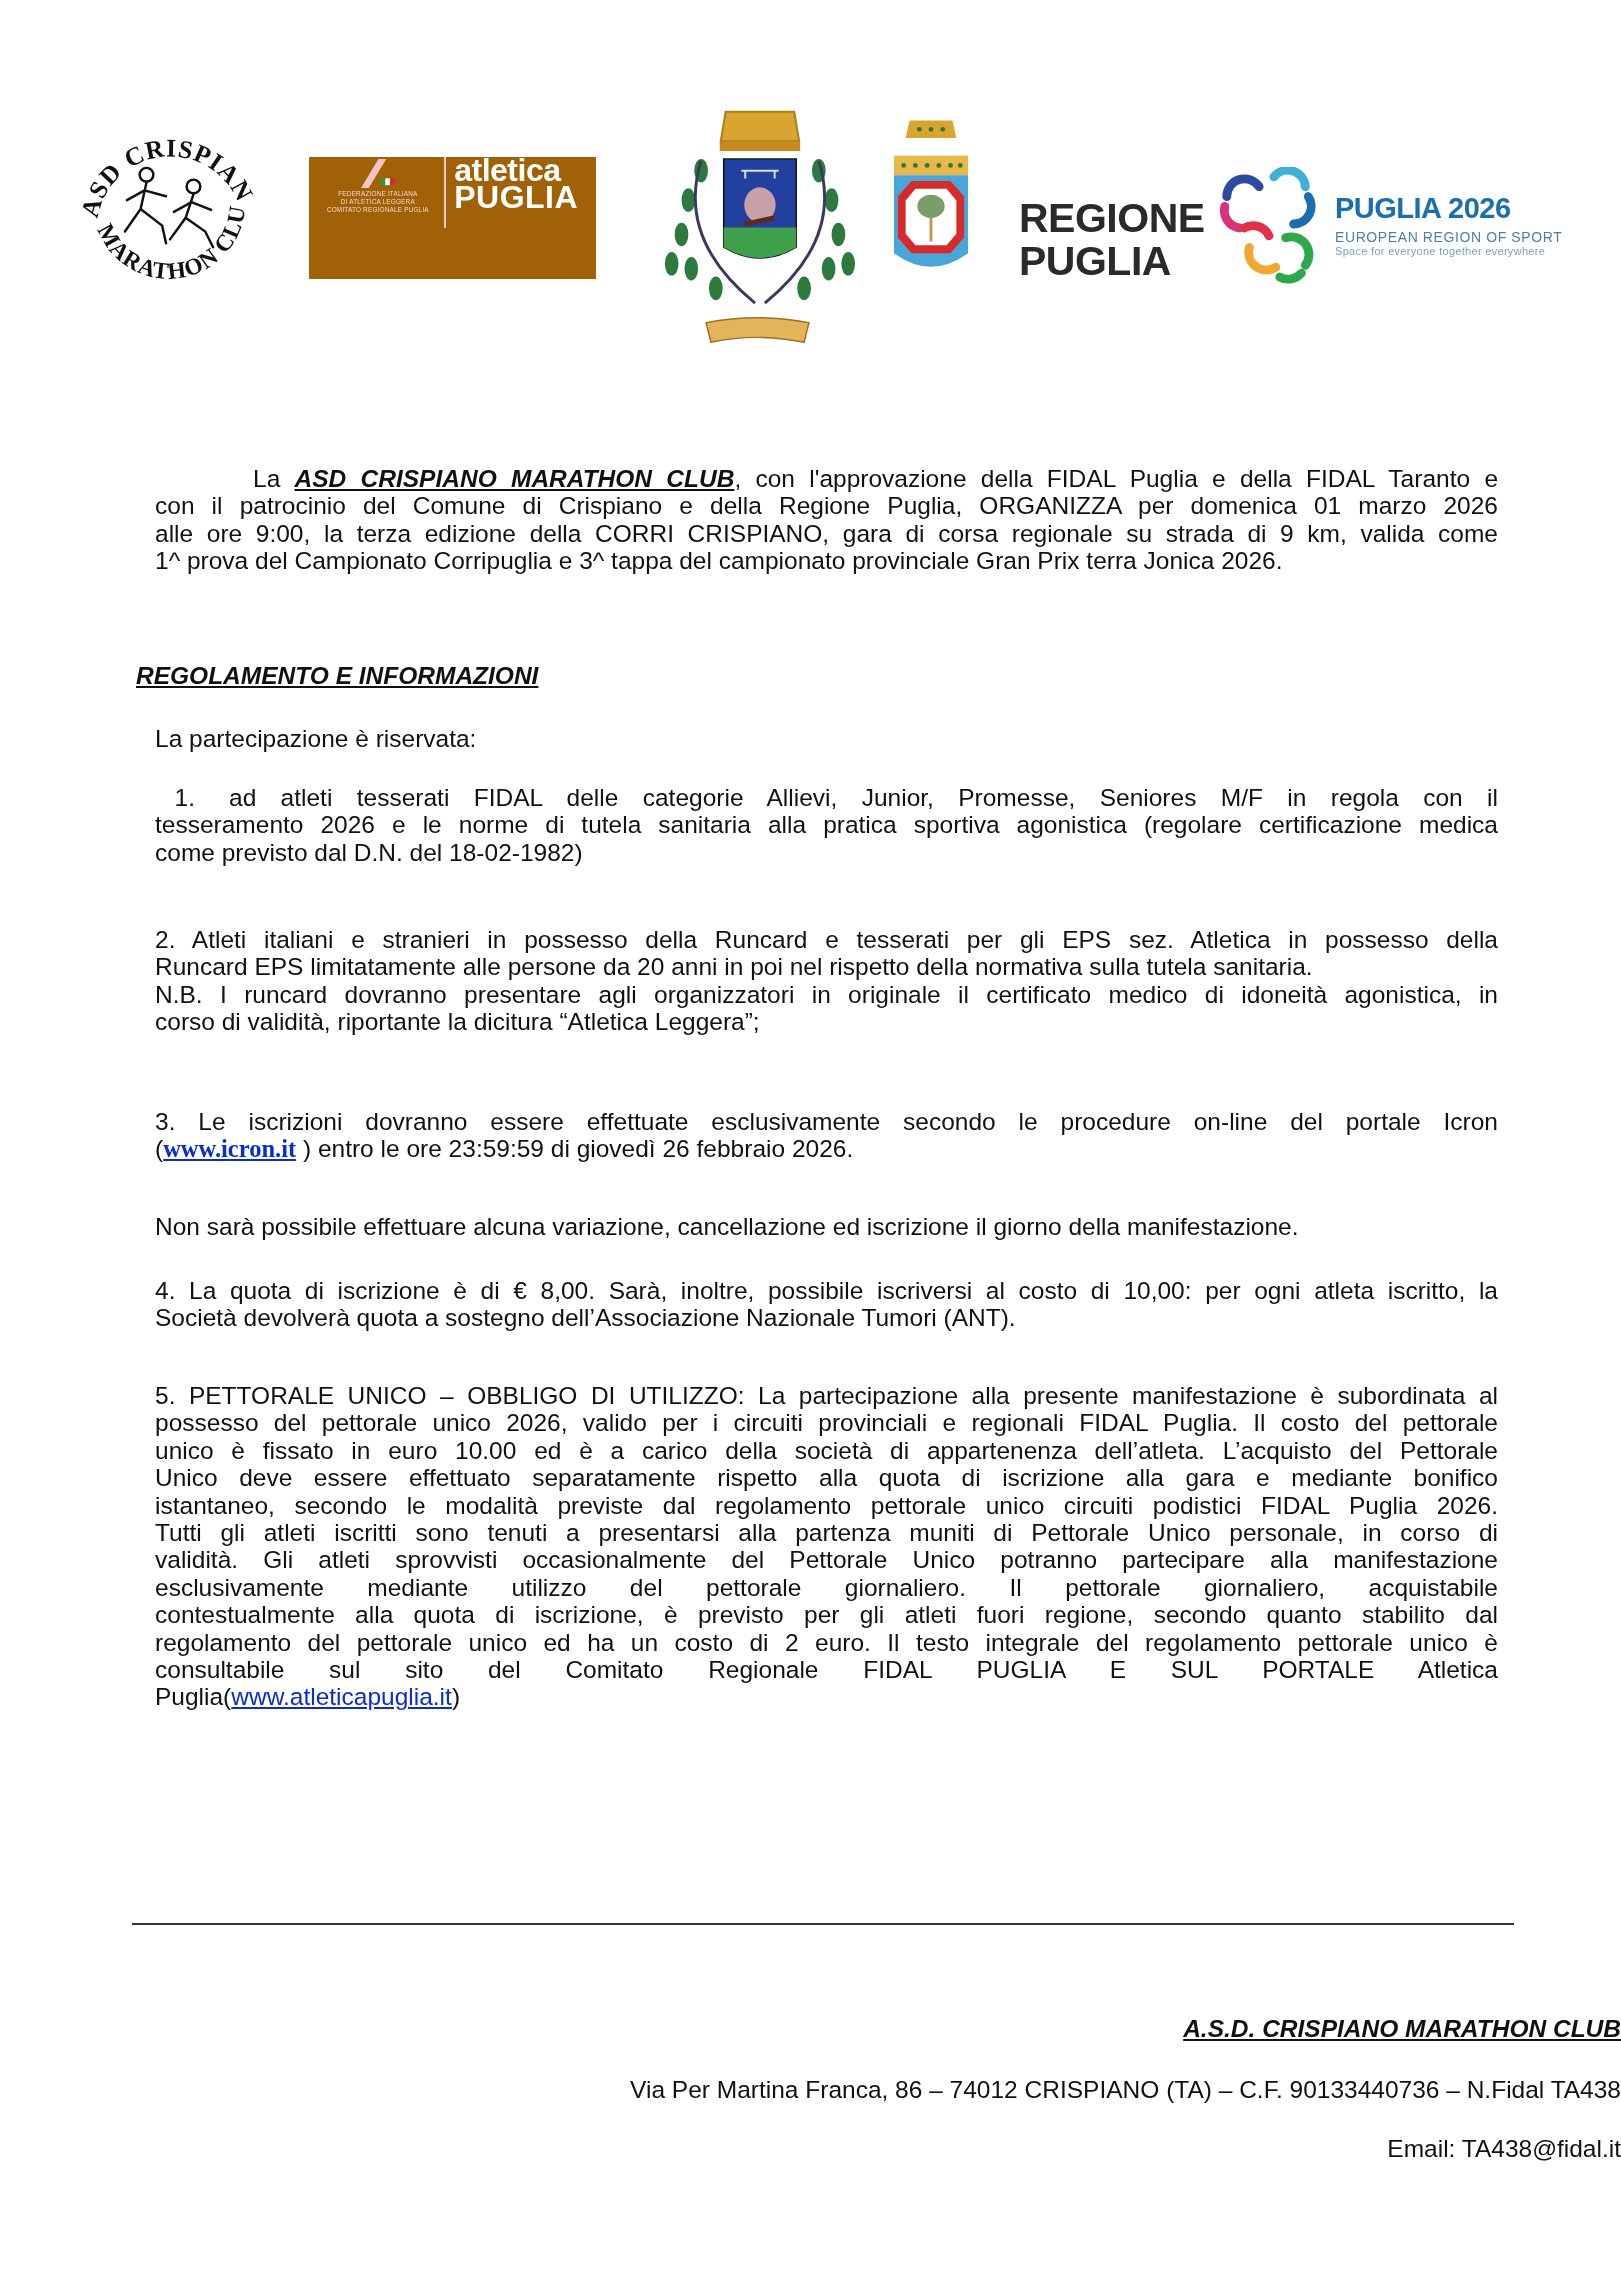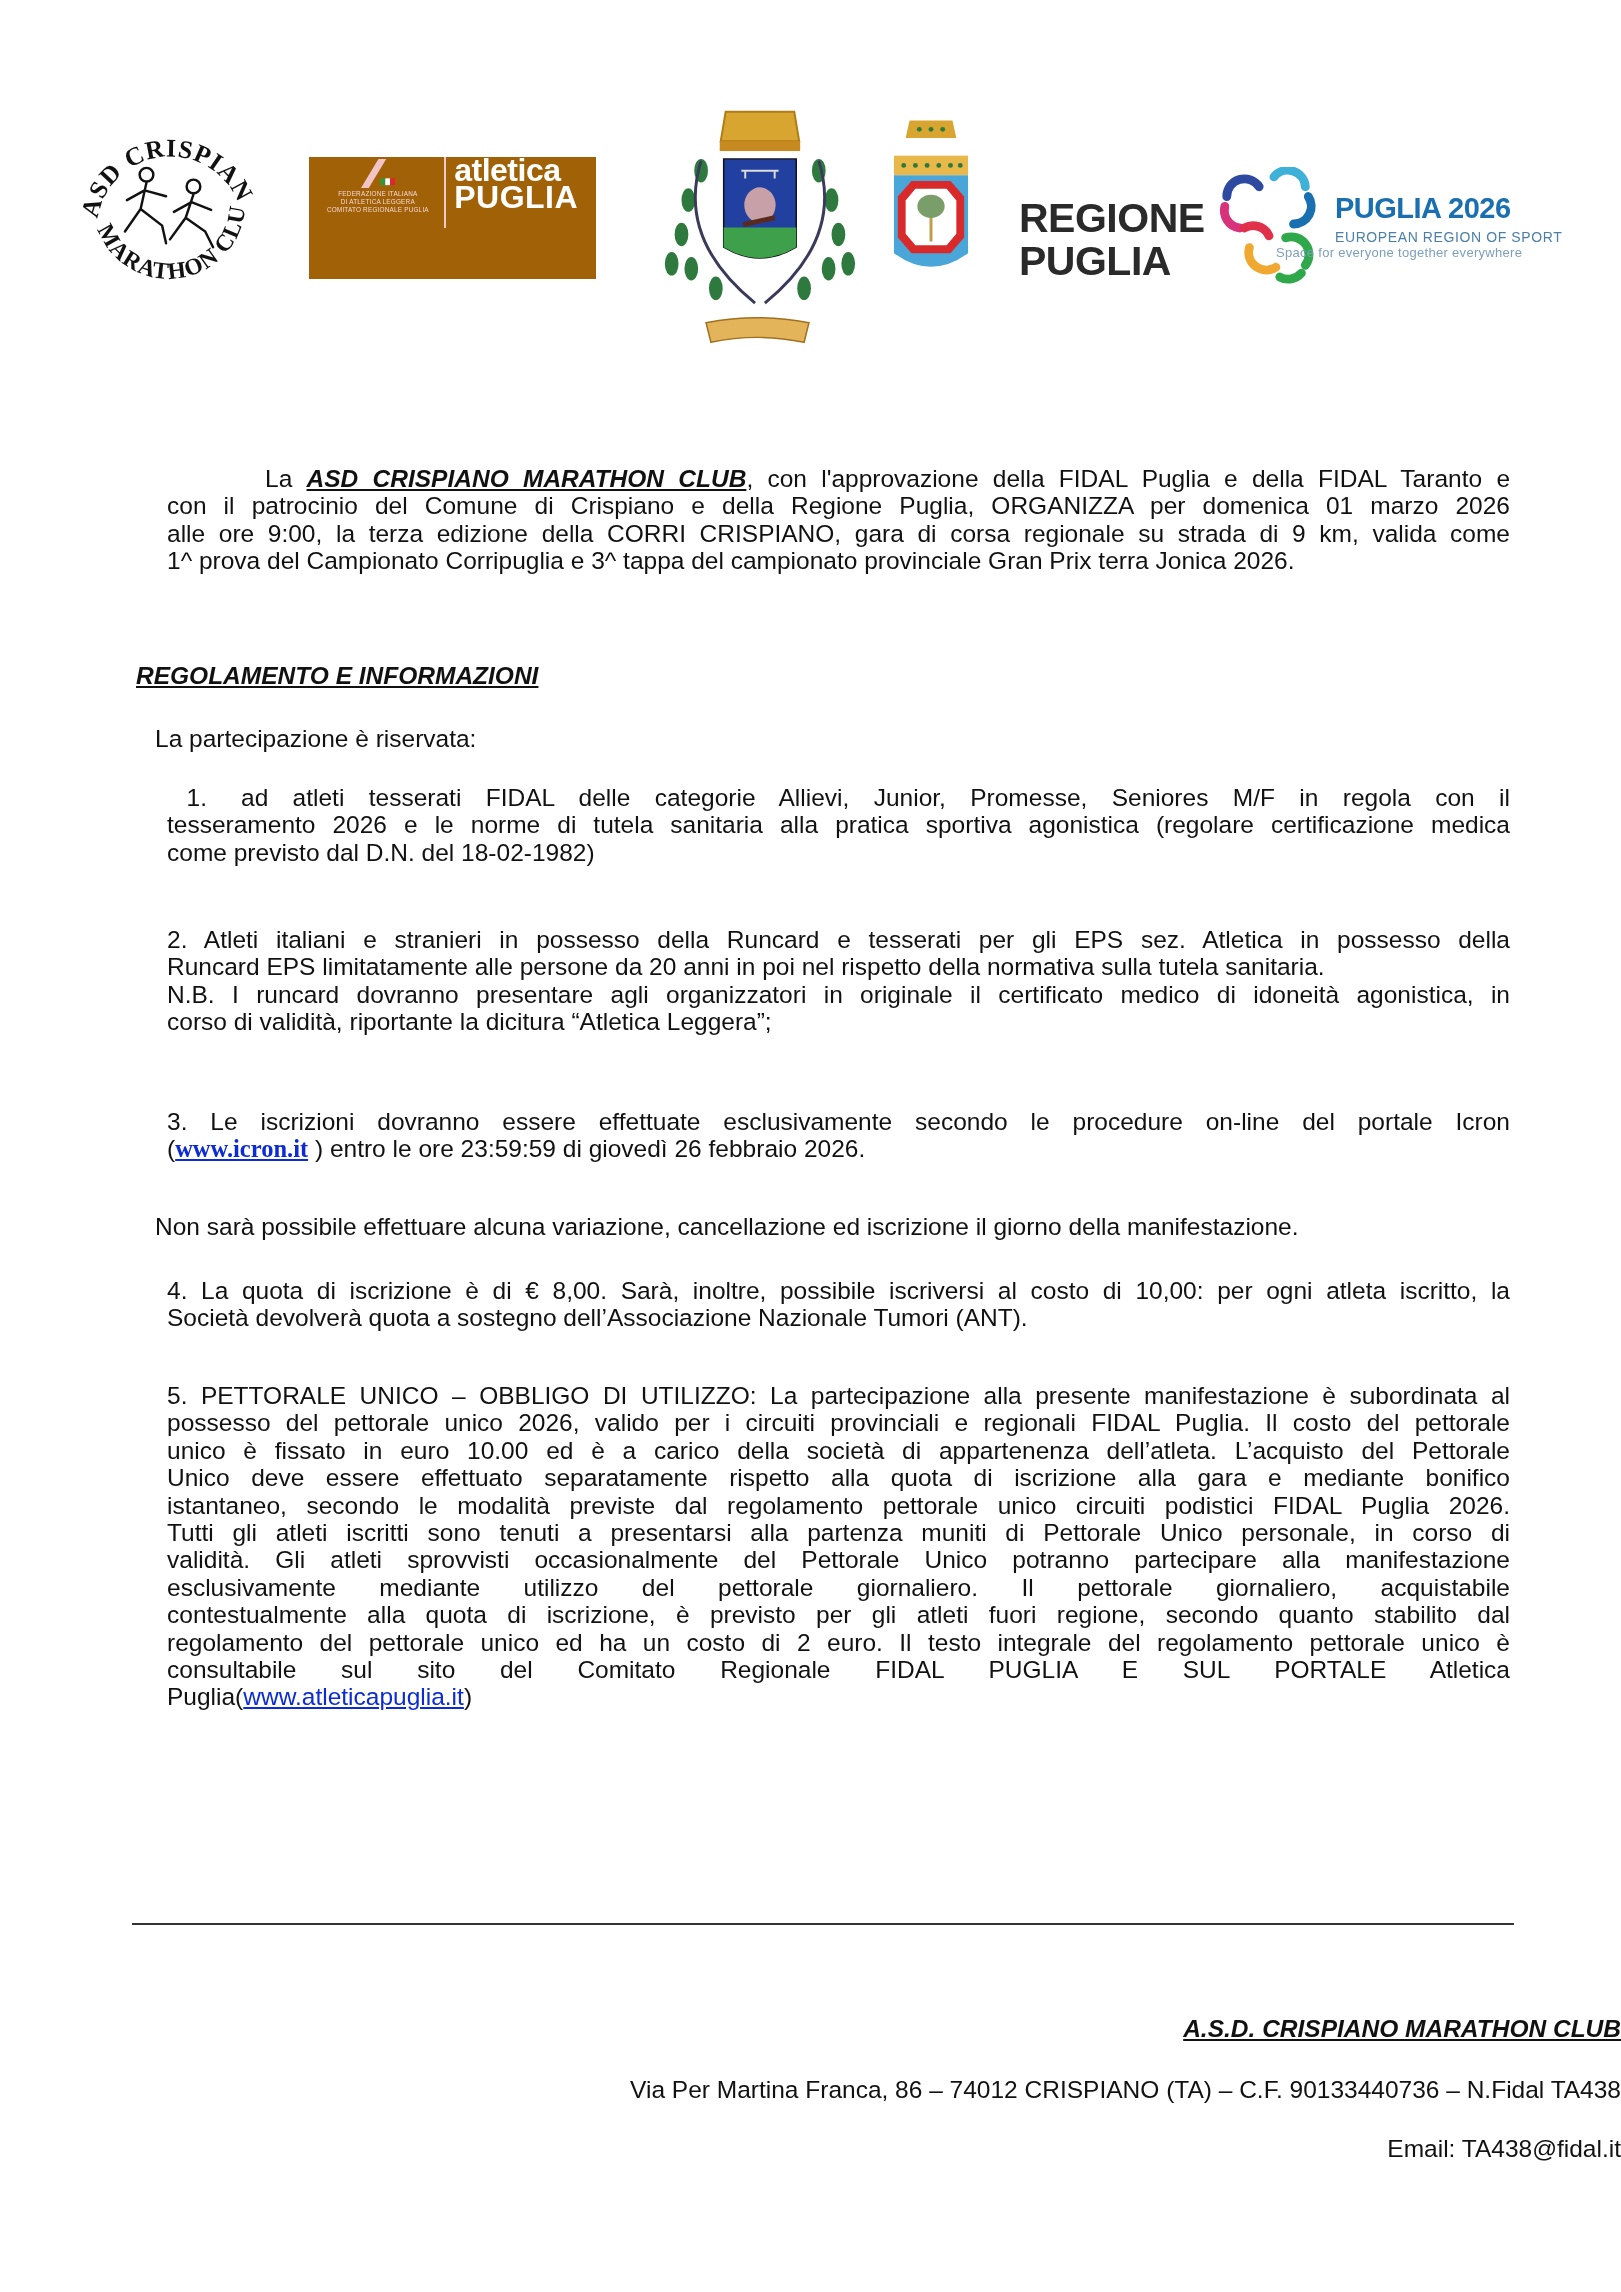--- a/index.html
+++ b/index.html
@@ -19,25 +19,25 @@
   .fidal-right .t2 { font-size: 32px; display: block; letter-spacing: 0.5px; }
 
   .logo-comune { left: 647px; top: 102px; width: 221px; height: 255px; }
 
   .logo-regione-shield { left: 892px; top: 116px; width: 78px; height: 169px; }
   .regione-text { left: 1019px; top: 184px; font-size: 41px; font-weight: bold; line-height: 43px; color: #2a2a2a; letter-spacing: -0.5px; margin-top: 13px; }
 
   .logo-p2026-rings { left: 1215px; top: 167px; width: 108px; height: 118px; }
   .p2026-title { left: 1335px; top: 192px; font-size: 29px; font-weight: bold; color: #1a6fb0; letter-spacing: -0.5px; }
   .p2026-sub { left: 1335px; top: 229px; font-size: 14px; color: #4a7fa8; letter-spacing: 0.6px; }
-  .p2026-sub2 { left: 1276px; top: 245px; font-size: 13px; color: #7c9fbd; letter-spacing: 0.3px; }
+  .p2026-sub2 { left: 1335px; top: 245px; font-size: 11px; color: #7c9fbd; letter-spacing: 0.3px; }
 
   
   .txt { font-size: 24.5px; line-height: 27.4px; color: #111; }
-  .para { left: 155px; width: 1343px; text-align: justify; margin-left: 12px; }
+  .para { left: 155px; width: 1343px; text-align: justify; }
   .line { display: block; white-space: nowrap; }
   .j { display: block; text-align: justify; text-align-last: justify; white-space: normal; }
   .bi-u { font-weight: bold; font-style: italic; text-decoration: underline; }
   .link { color: #0b2bd6; text-decoration: underline; }
   .link-bold { color: #0b2bd6; text-decoration: underline; font-weight: bold; font-family: Liberation Serif, serif; }
 
   .divider { left: 132px; top: 1923px; width: 1382px; height: 2px; background: #333; }
 
   .footer-center { left: 0; width: 1621px; text-align: right; margin-top: 35px; }
 </style>

